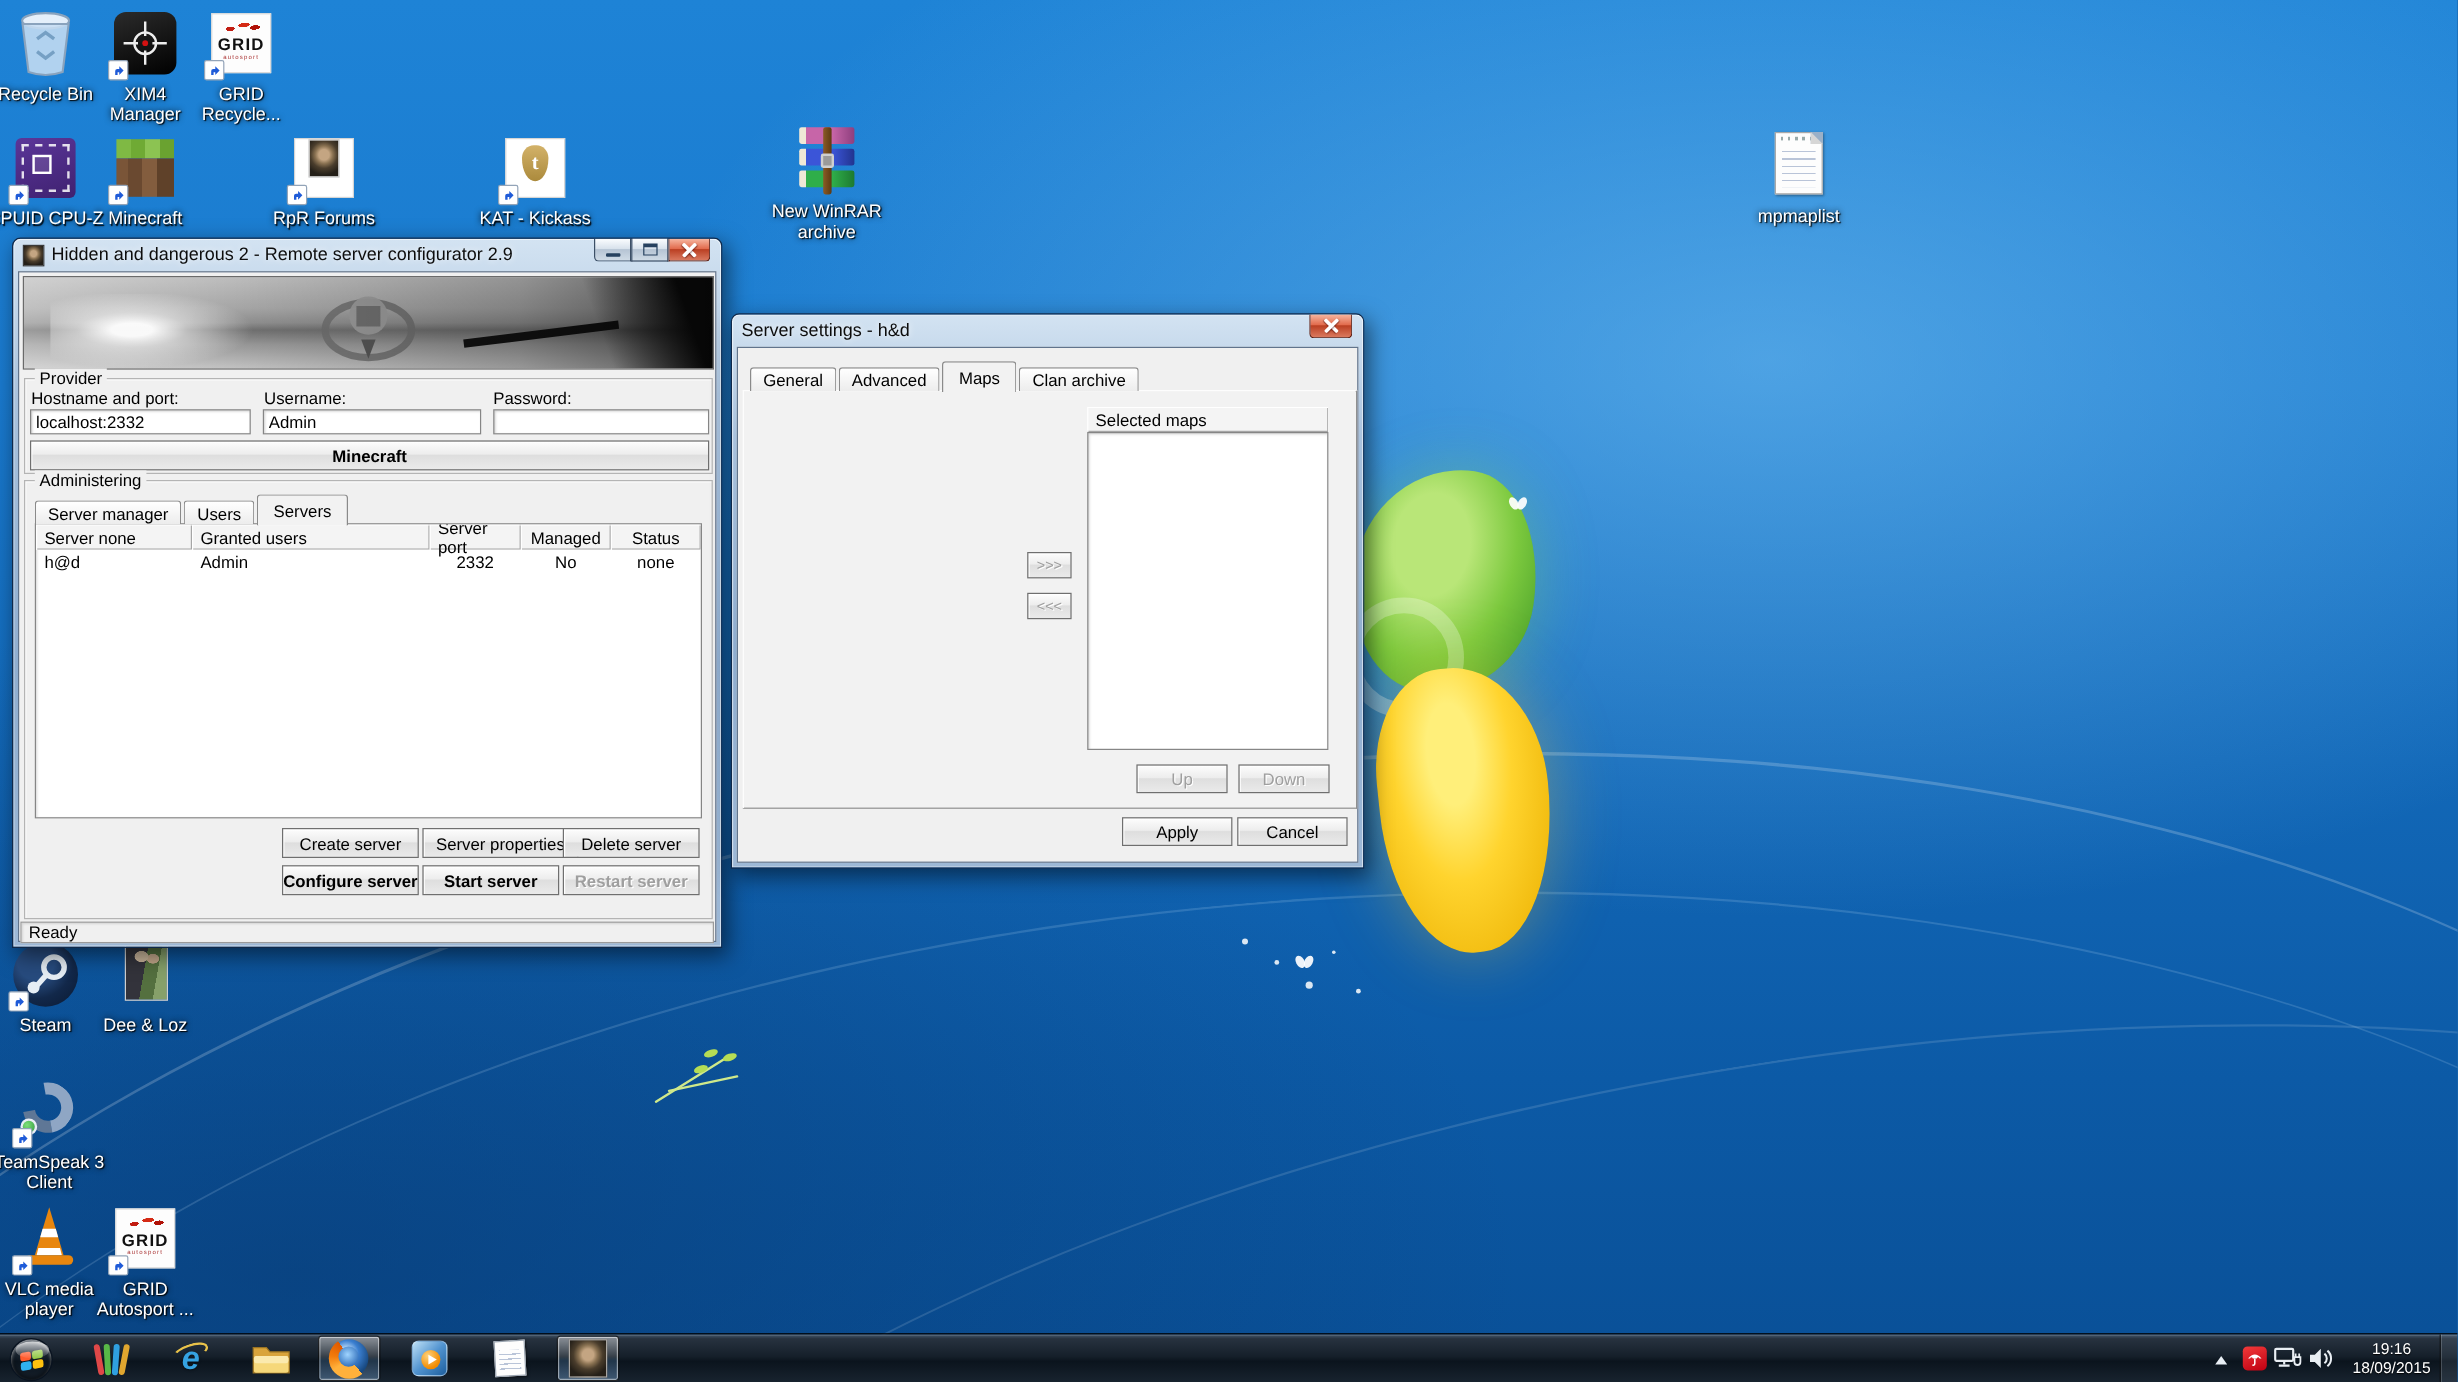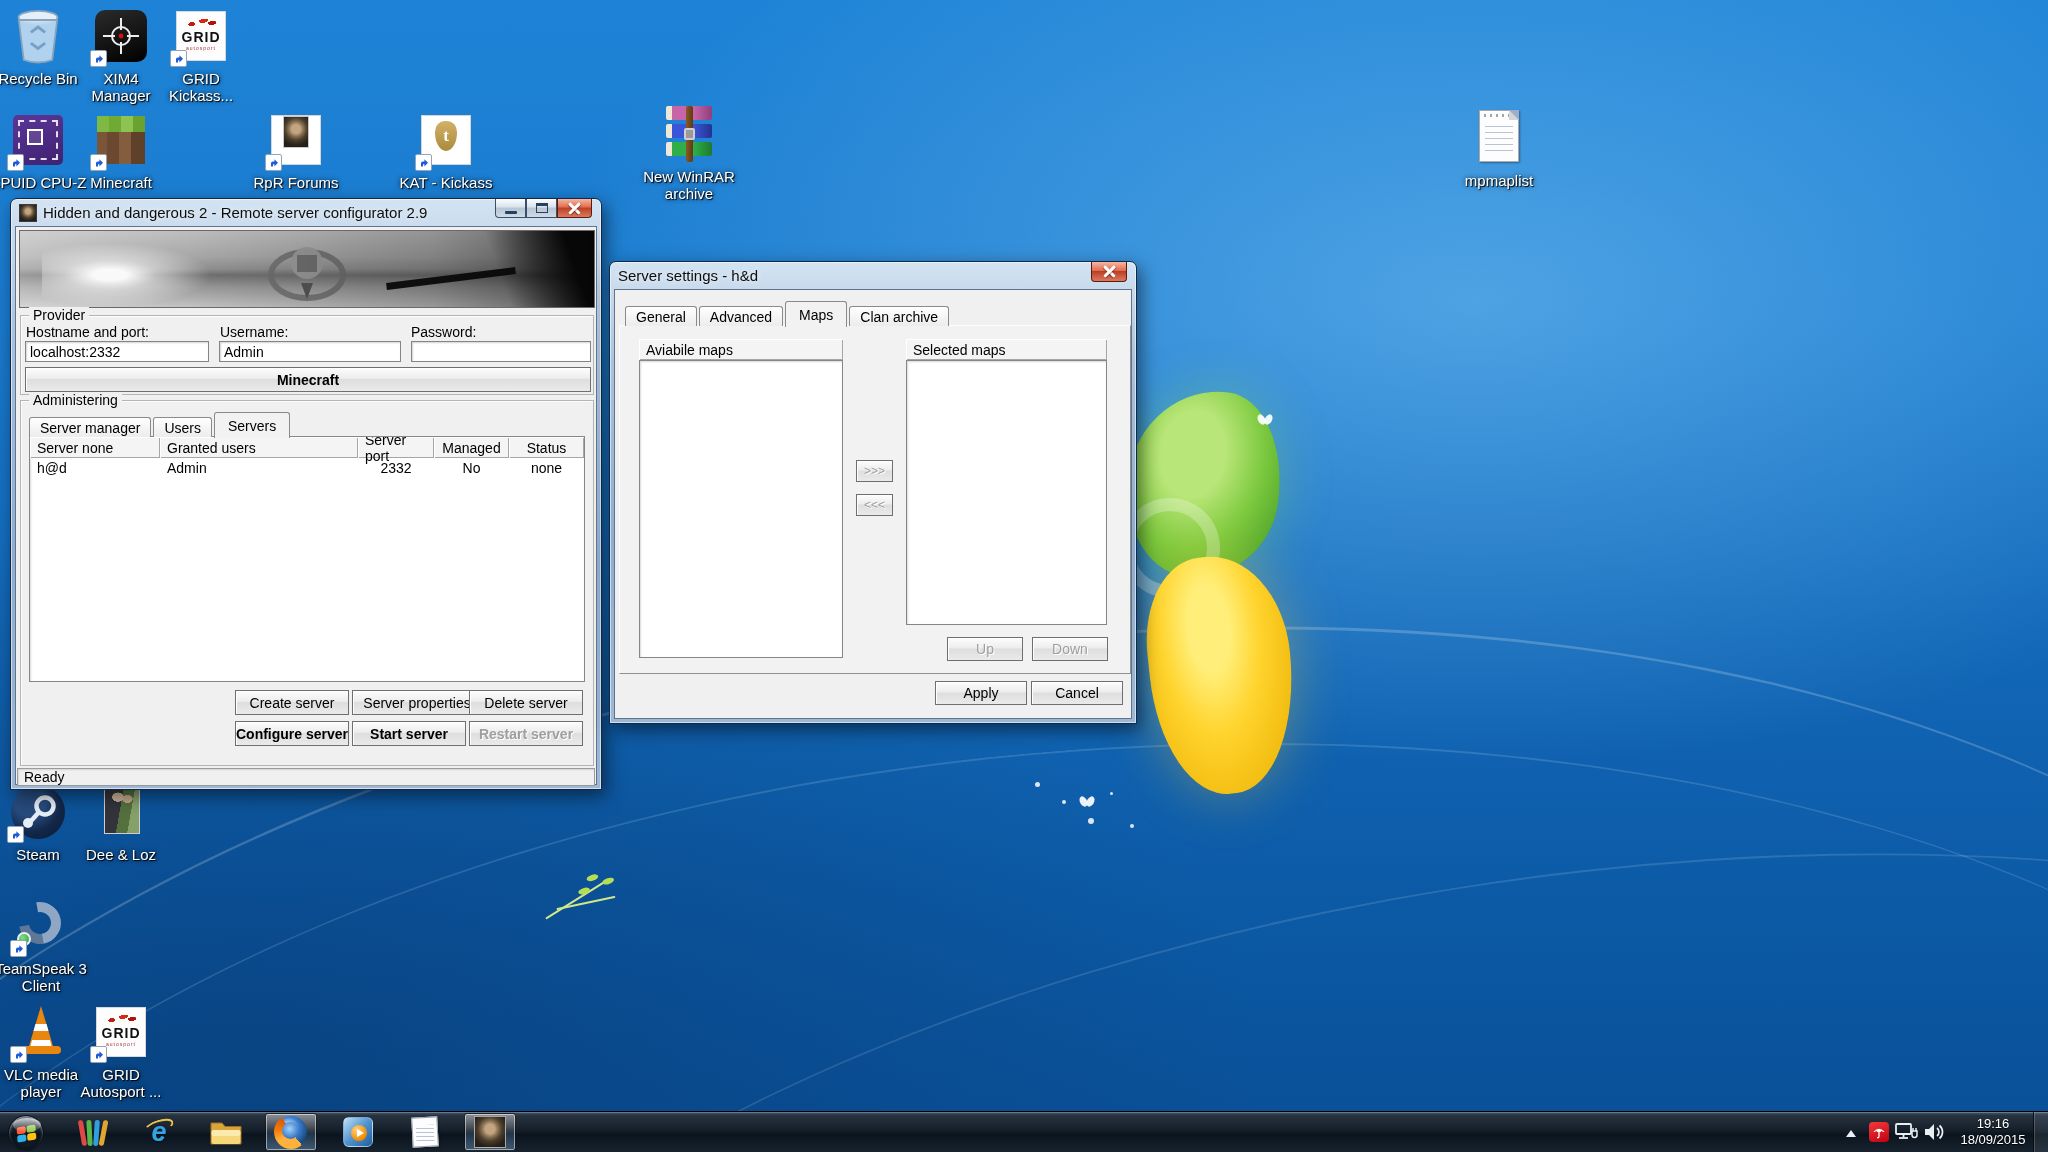--- a/index.html
+++ b/index.html
@@ -224,21 +224,21 @@
         <div class="grid-sub">autosport</div>
       </div>
       <span class="sc-arrow">
           <svg width="12" height="12" viewBox="0 0 12 12">
             <path d="M3 9.5 L3 6.2 Q3 4.4 4.8 4.4 L6.4 4.4 L6.4 2.2 L10 5.8 L6.4 9.4 L6.4 7.2 L5 7.2 L5 9.5 Z" fill="#1f5bd8"></path>
           </svg>
         </span>
     </div>
     <div class="lbl">
       <div>GRID</div>
-      <div>Kickass...</div>
+      <div>Recycle...</div>
     </div>
   </div>
 
   <div class="dicon" style="left:-12px;top:108px">
     <div class="ig">
       <div class="cpu-box"></div>
         <div class="cpu-pins"></div>
         <div class="cpu-die"></div>
       <span class="sc-arrow">
           <svg width="12" height="12" viewBox="0 0 12 12">
@@ -259,21 +259,21 @@
           <svg width="12" height="12" viewBox="0 0 12 12">
             <path d="M3 9.5 L3 6.2 Q3 4.4 4.8 4.4 L6.4 4.4 L6.4 2.2 L10 5.8 L6.4 9.4 L6.4 7.2 L5 7.2 L5 9.5 Z" fill="#1f5bd8"></path>
           </svg>
         </span>
     </div>
     <div class="lbl">
         <div>Minecraft</div>
       </div>
   </div>
 
-  <div class="dicon" style="left:246px;top:108px">
+  <div class="dicon" style="left:220px;top:108px">
     <div class="ig">
       <div class="whitebox"></div>
       <div class="photo-rpr soldier"></div>
       <span class="sc-arrow">
           <svg width="12" height="12" viewBox="0 0 12 12">
             <path d="M3 9.5 L3 6.2 Q3 4.4 4.8 4.4 L6.4 4.4 L6.4 2.2 L10 5.8 L6.4 9.4 L6.4 7.2 L5 7.2 L5 9.5 Z" fill="#1f5bd8"></path>
           </svg>
         </span>
     </div>
     <div class="lbl">
@@ -507,26 +507,20 @@
 
       <div class="tabs" style="left:10px;top:10px">
         <div class="tab">General</div>
         <div class="tab">Advanced</div>
         <div class="tab active">Maps</div>
         <div class="tab">Clan archive</div>
       </div>
 
       <div class="panel-raised" style="left:4px;top:35px;width:512px;height:349px">
 
-        <div style="position:absolute;left:19px;top:13px;width:204px;height:319px">
-          <div class="lv-hcell" style="height:21px;display:flex">
-              <span>Aviabile maps</span>
-            </div>
-          <div class="sunken" style="position:absolute;left:0;top:21px;right:0;bottom:0"></div>
-        </div>
 
         <div style="position:absolute;left:286px;top:13px;width:201px;height:286px">
           <div class="lv-hcell" style="height:21px;display:flex">
               <span>Selected maps</span>
             </div>
           <div class="sunken" style="position:absolute;left:0;top:21px;right:0;bottom:0"></div>
         </div>
 
         <div class="btn disabled" style="left:236px;top:134px;width:37px;height:22px;font-size:12px">&gt;&gt;&gt;</div>
         <div class="btn disabled" style="left:236px;top:168px;width:37px;height:22px;font-size:12px">&lt;&lt;&lt;</div>

